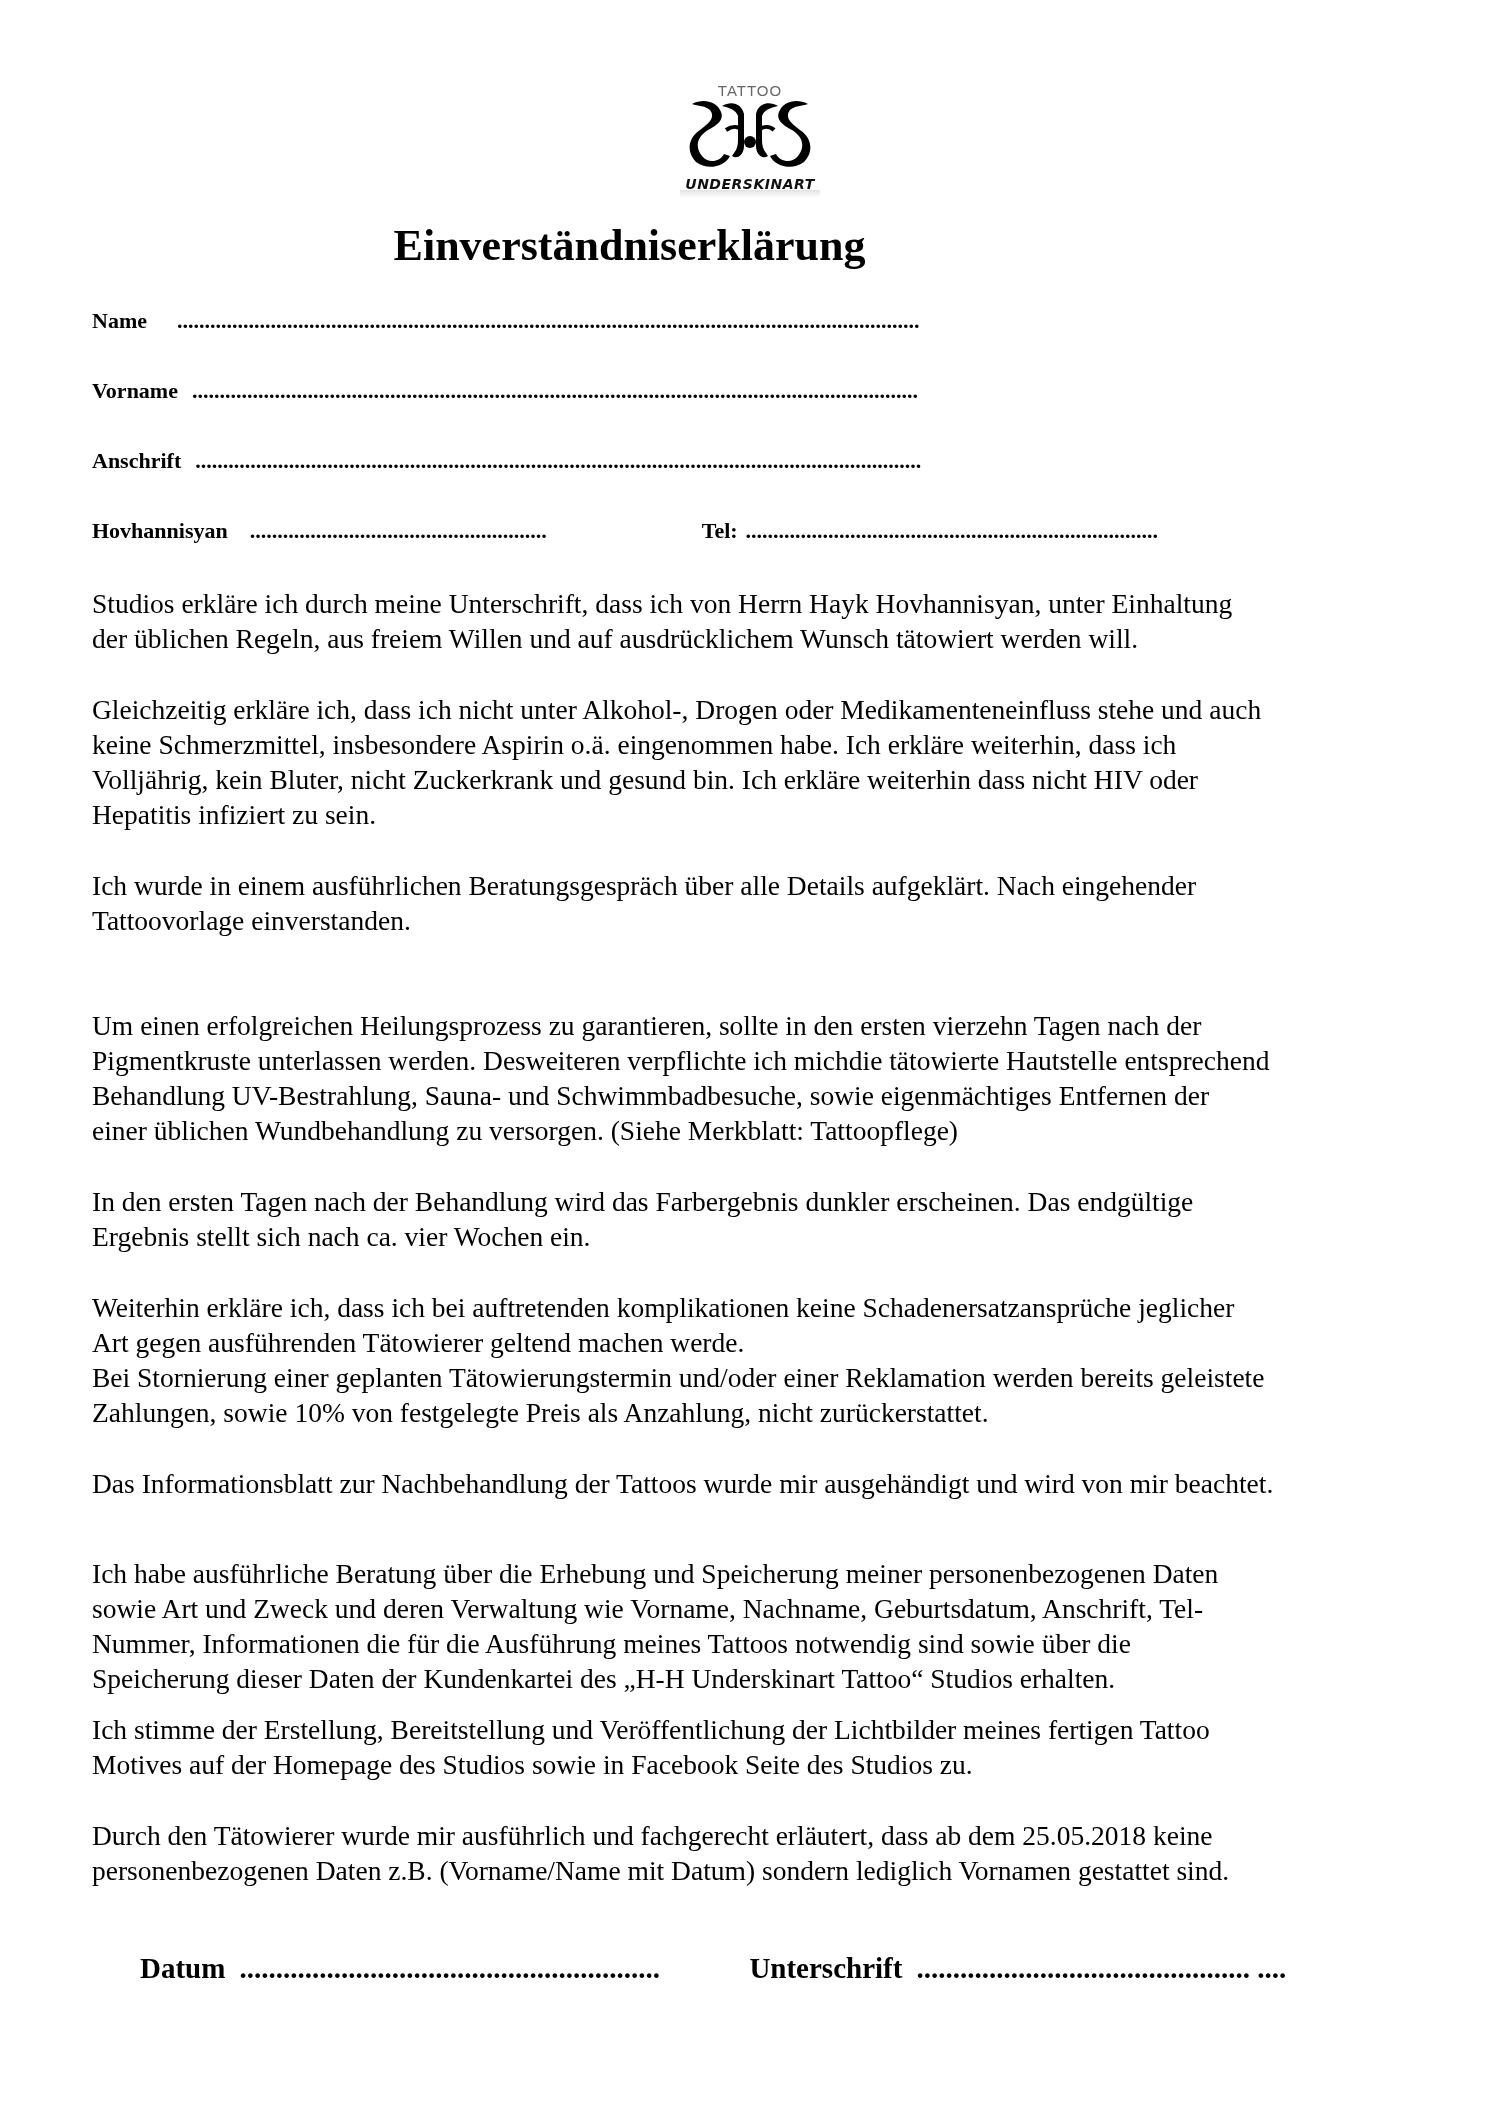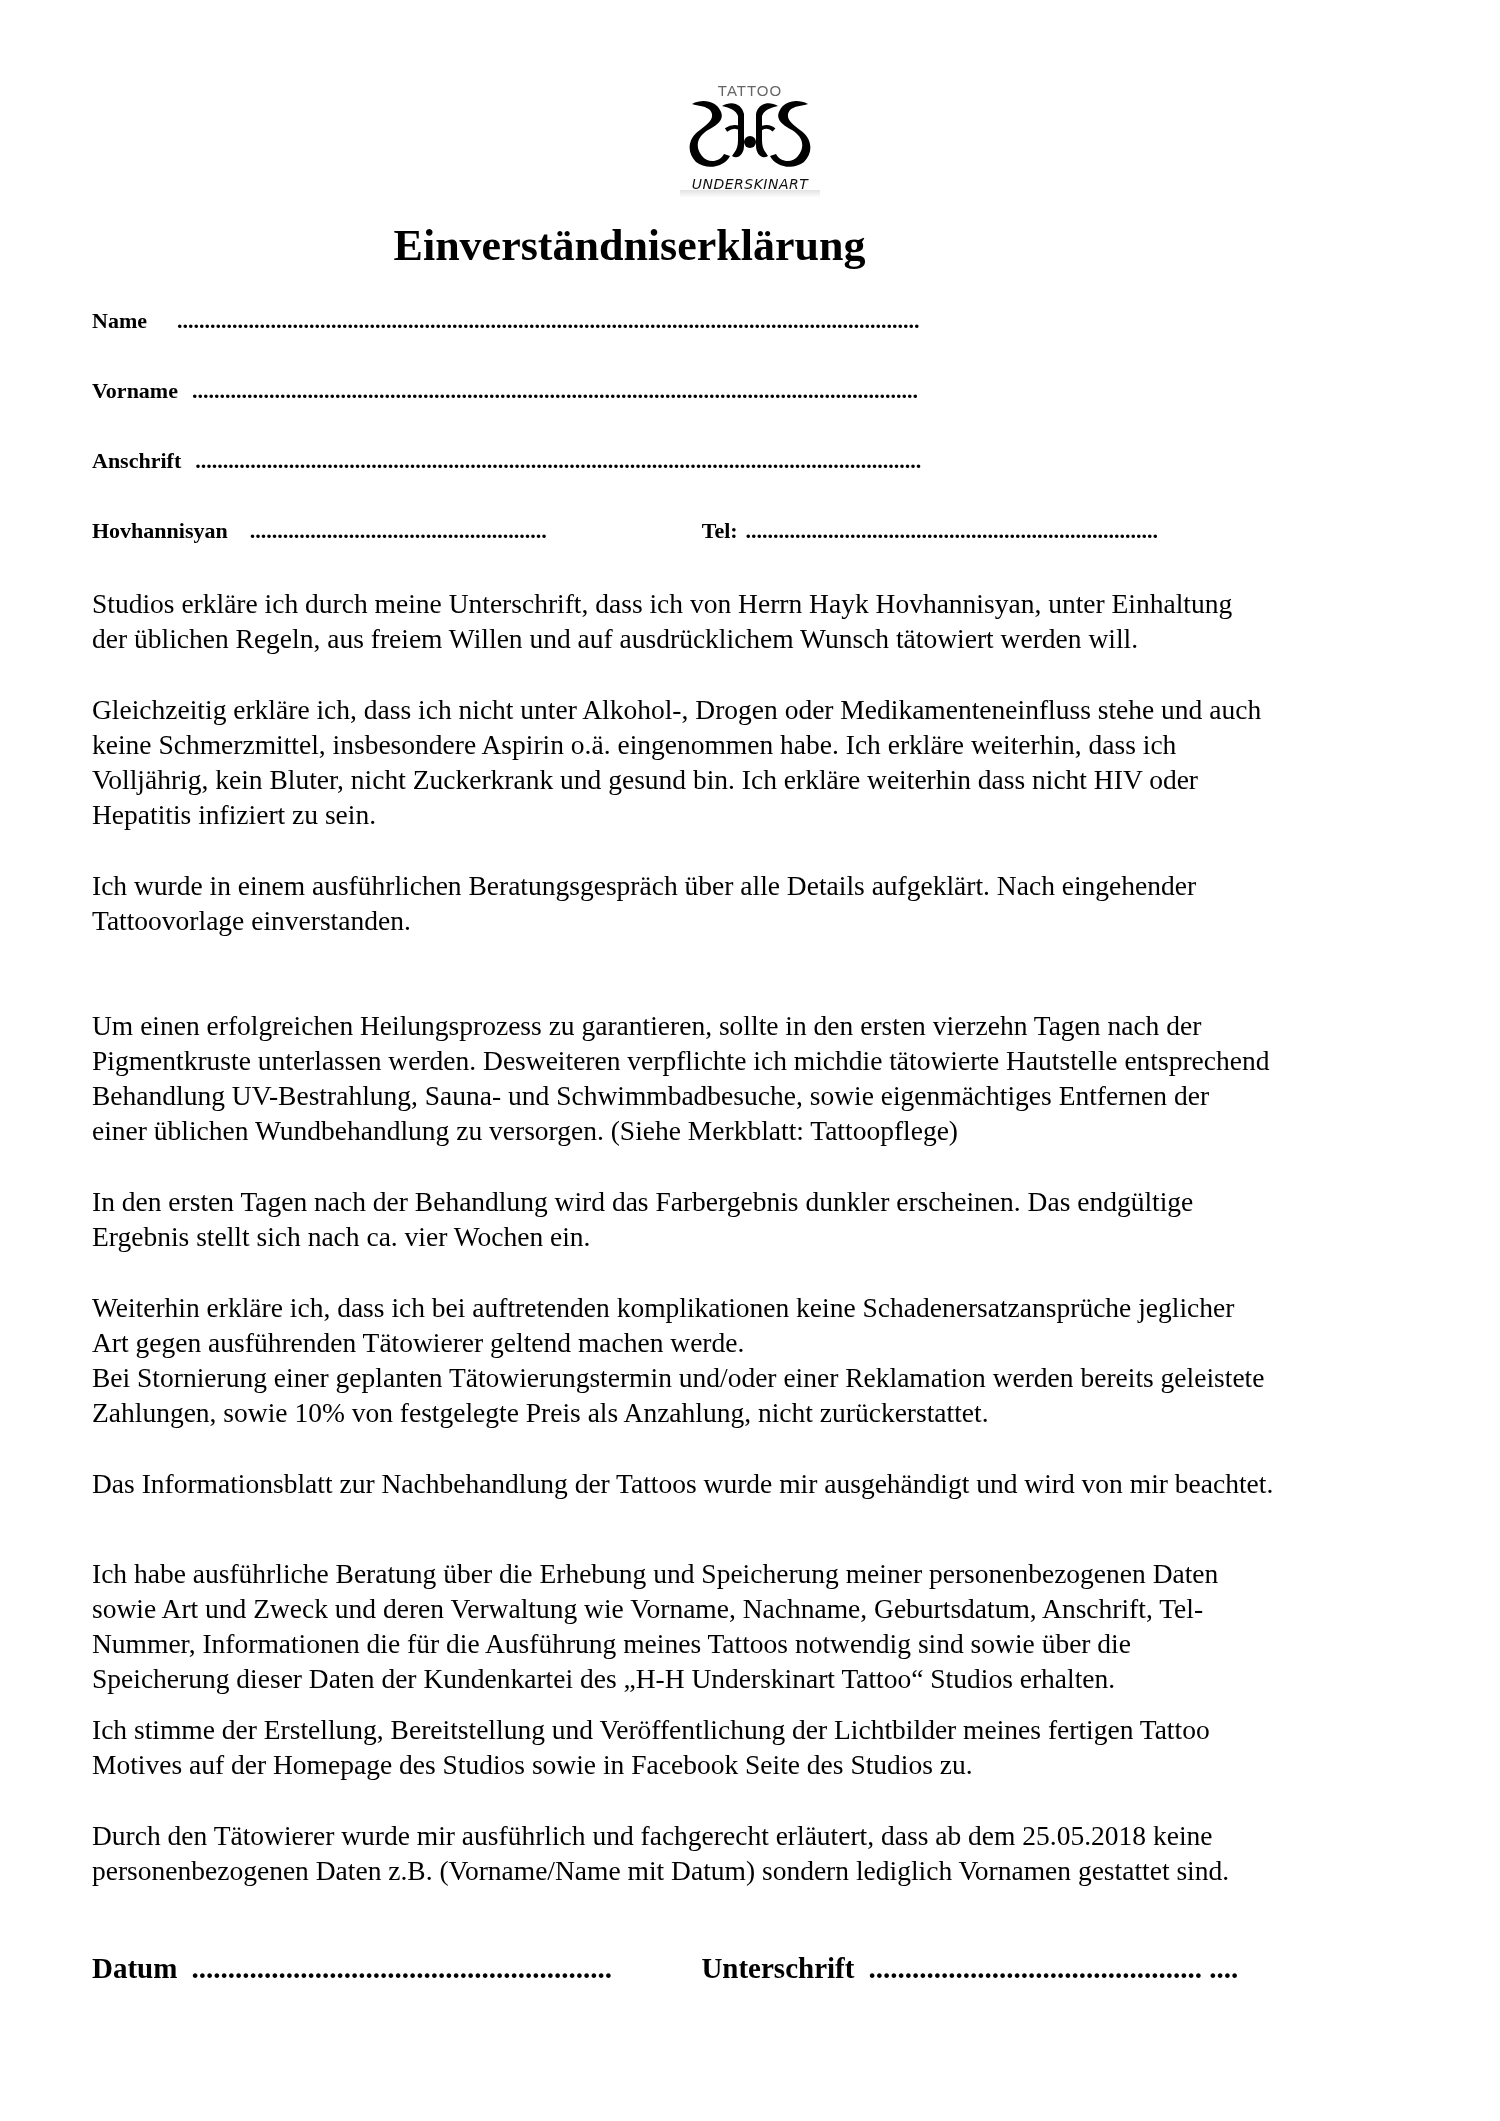--- a/index.html
+++ b/index.html
@@ -43,21 +43,21 @@
       position: absolute;
       left: 6px; top: 14px;
       width: 128px; height: 72px;
     }
     .logo-bottom {
       position: absolute;
       left: 0; right: 0; top: 94px;
       font-family: "DejaVu Sans", "Liberation Sans", sans-serif;
       font-size: 14px;
       font-style: italic;
-      font-weight: normal;
+      font-weight: bold;
       letter-spacing: 0.5px;
       color: #111111;
     }
     .logo-reflect {
       position: absolute;
       left: 0; right: 0; top: 108px;
       height: 8px;
       background: linear-gradient(#cfcfcf, #ffffff);
       opacity: 0.6;
     }
@@ -132,21 +132,21 @@
     
     .sign-row {
       position: absolute;
       left: 92px;
       top: 1952px;
       width: 1250px;
       font-size: 29px;
       font-weight: bold;
       white-space: nowrap;
     }
-    .sign-row span { display: inline-block; }
+    .sign-row span { display: inline-block; margin-left: 48px; }
     .sign-row .datum-dots { margin-left: 14px; width: 454px; overflow: hidden; vertical-align: bottom; }
     .sign-row .unterschrift-label { margin-left: 56px; }
     .sign-row .unterschrift-dots { margin-left: 14px; }
   </style>
 </head>
 <body>
 
 <div class="page">
 
   <div class="logo">

